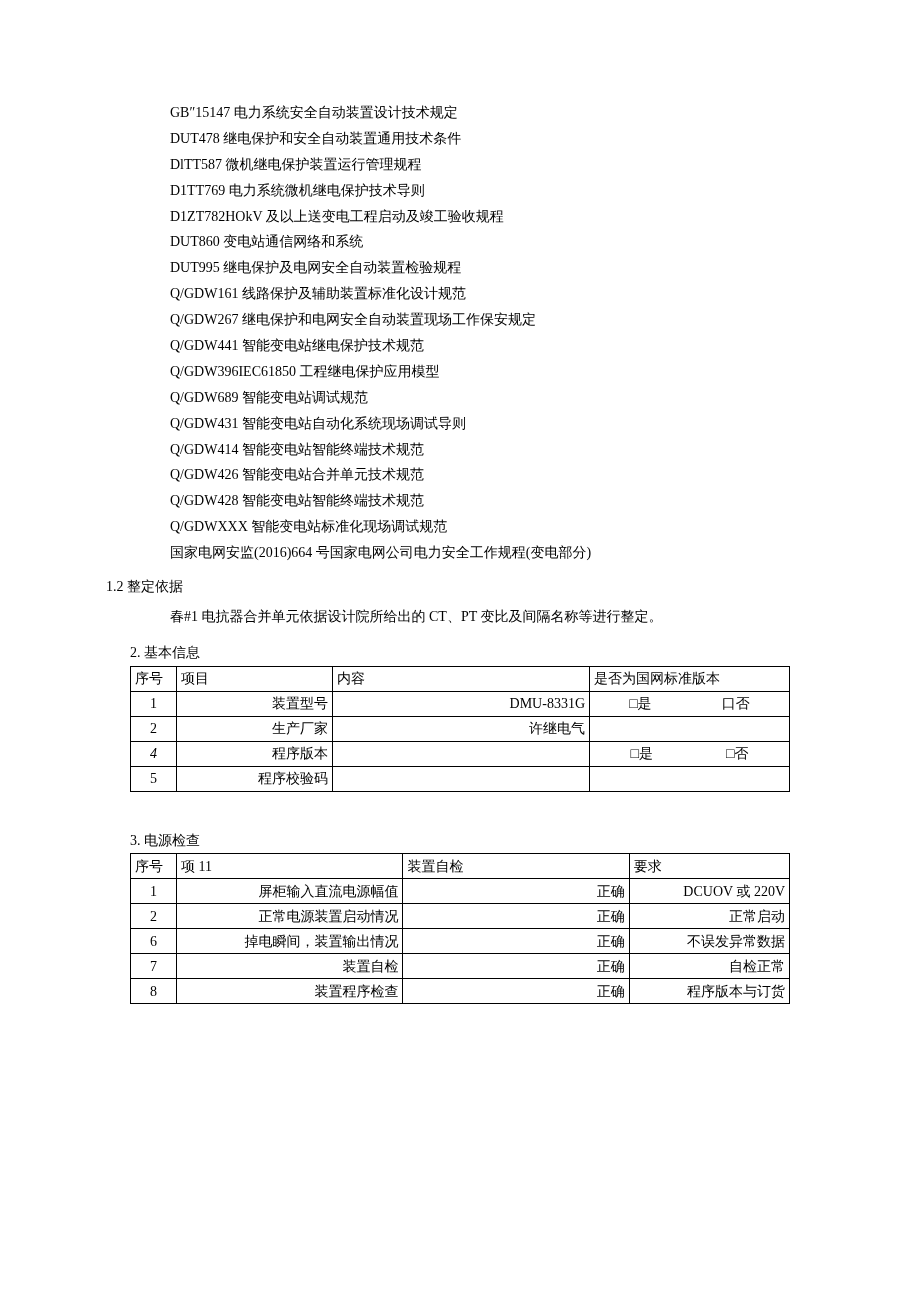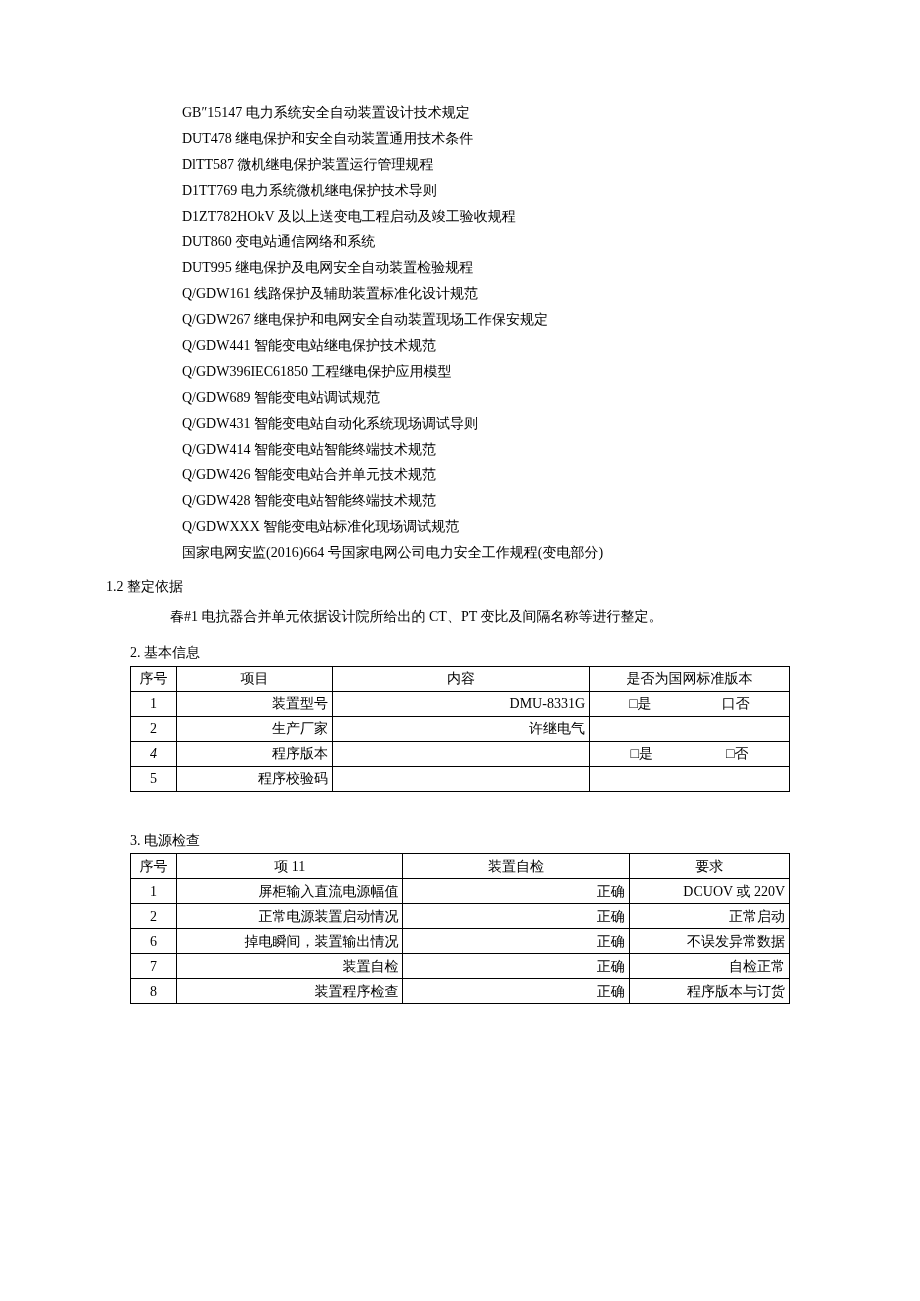--- a/index.html
+++ b/index.html
@@ -7,21 +7,21 @@
     font-size: 14px;
     background: #fff;
     color: #000;
     margin: 0;
     padding: 100px 130px 300px 130px;
     width: 920px;
     box-sizing: border-box;
     line-height: 1.85;
   }
   .refs {
-    margin-left: 52px;
+    margin-left: 40px;
   }
   .refs p {
     margin: 0;
     white-space: nowrap;
   }
   .section-heading {
     margin: 8px 0 4px 0;
   }
   .section-heading.lvl1 {
     margin-left: -24px;
@@ -41,21 +41,21 @@
     border: 1px solid #000;
     padding: 1px 4px;
     font-size: 14px;
     line-height: 1.5;
     text-align: right;
     vertical-align: middle;
     height: 22px;
   }
   th {
     font-weight: normal;
-    text-align: center;
+    text-align: left;
   }
   .center {
     text-align: center;
   }
   .split-cell {
     display: flex;
     justify-content: space-around;
   }
   .col-seq { width: 46px; }
   .col-proj { width: 156px; }

